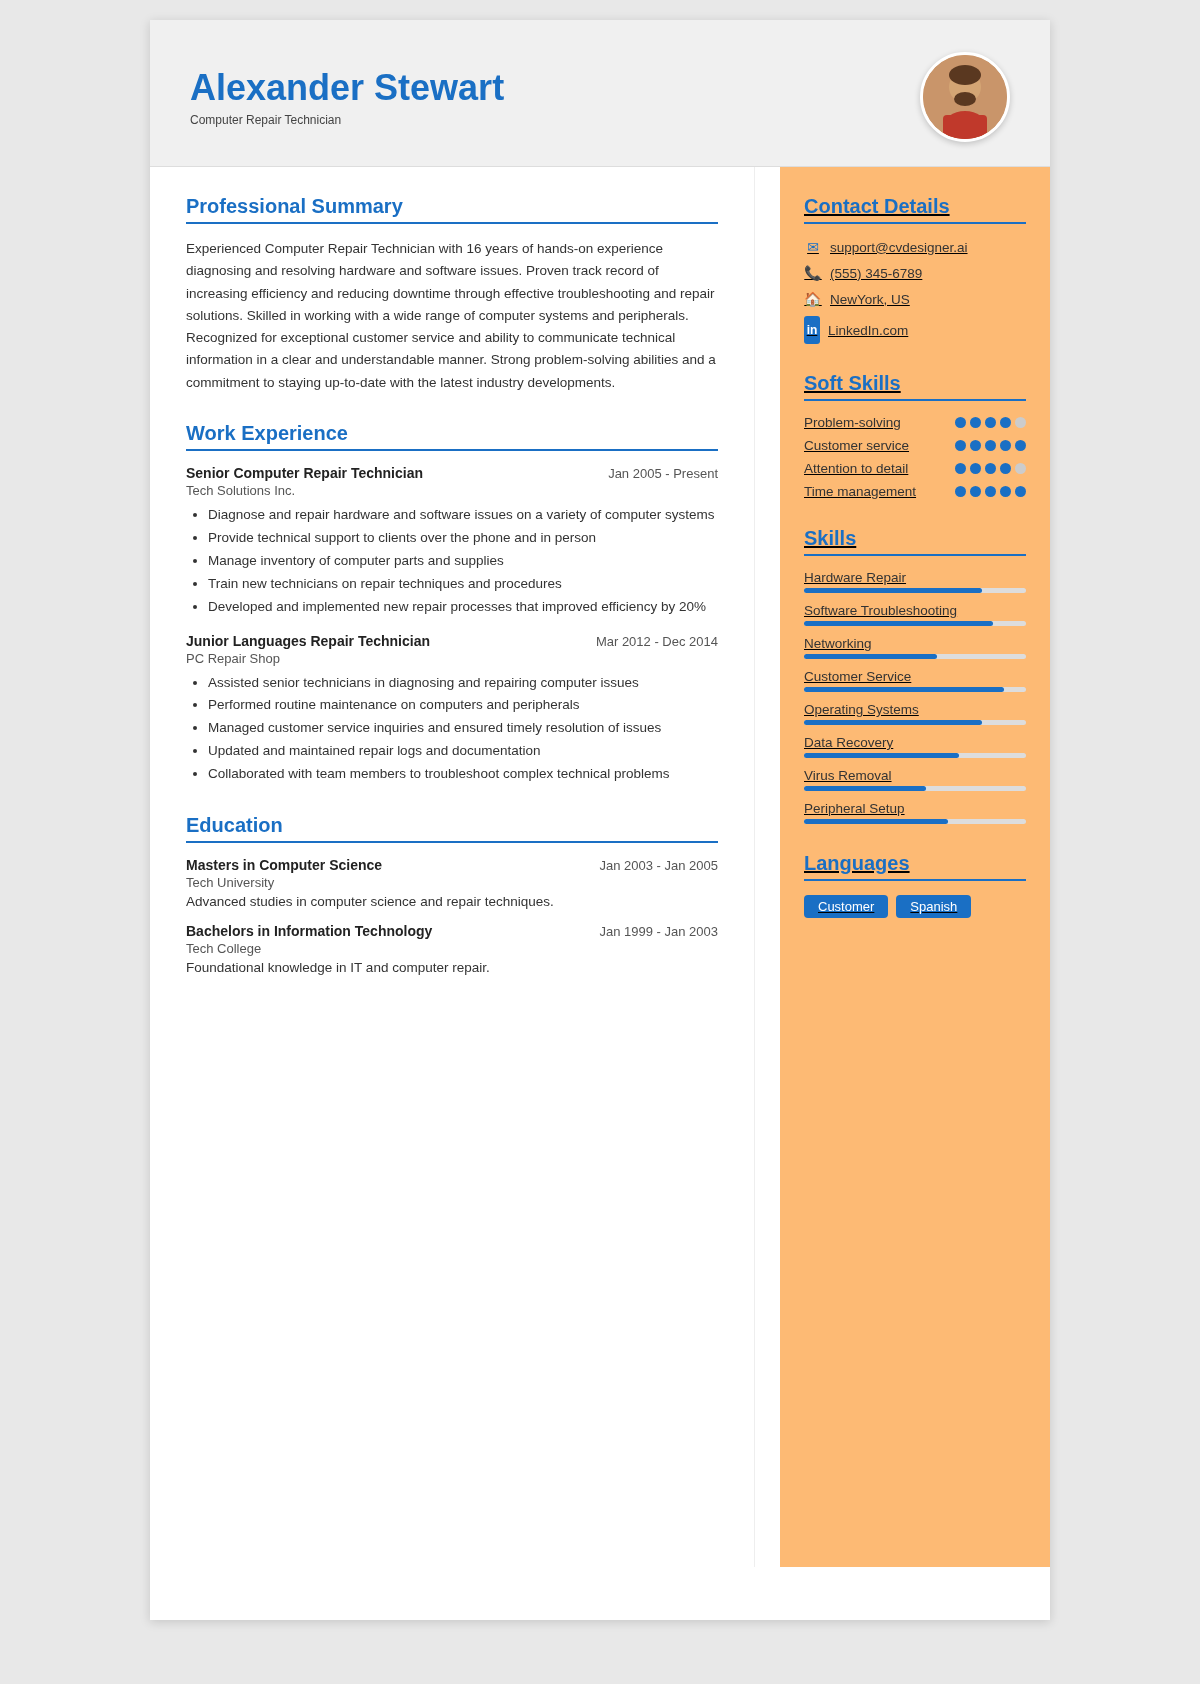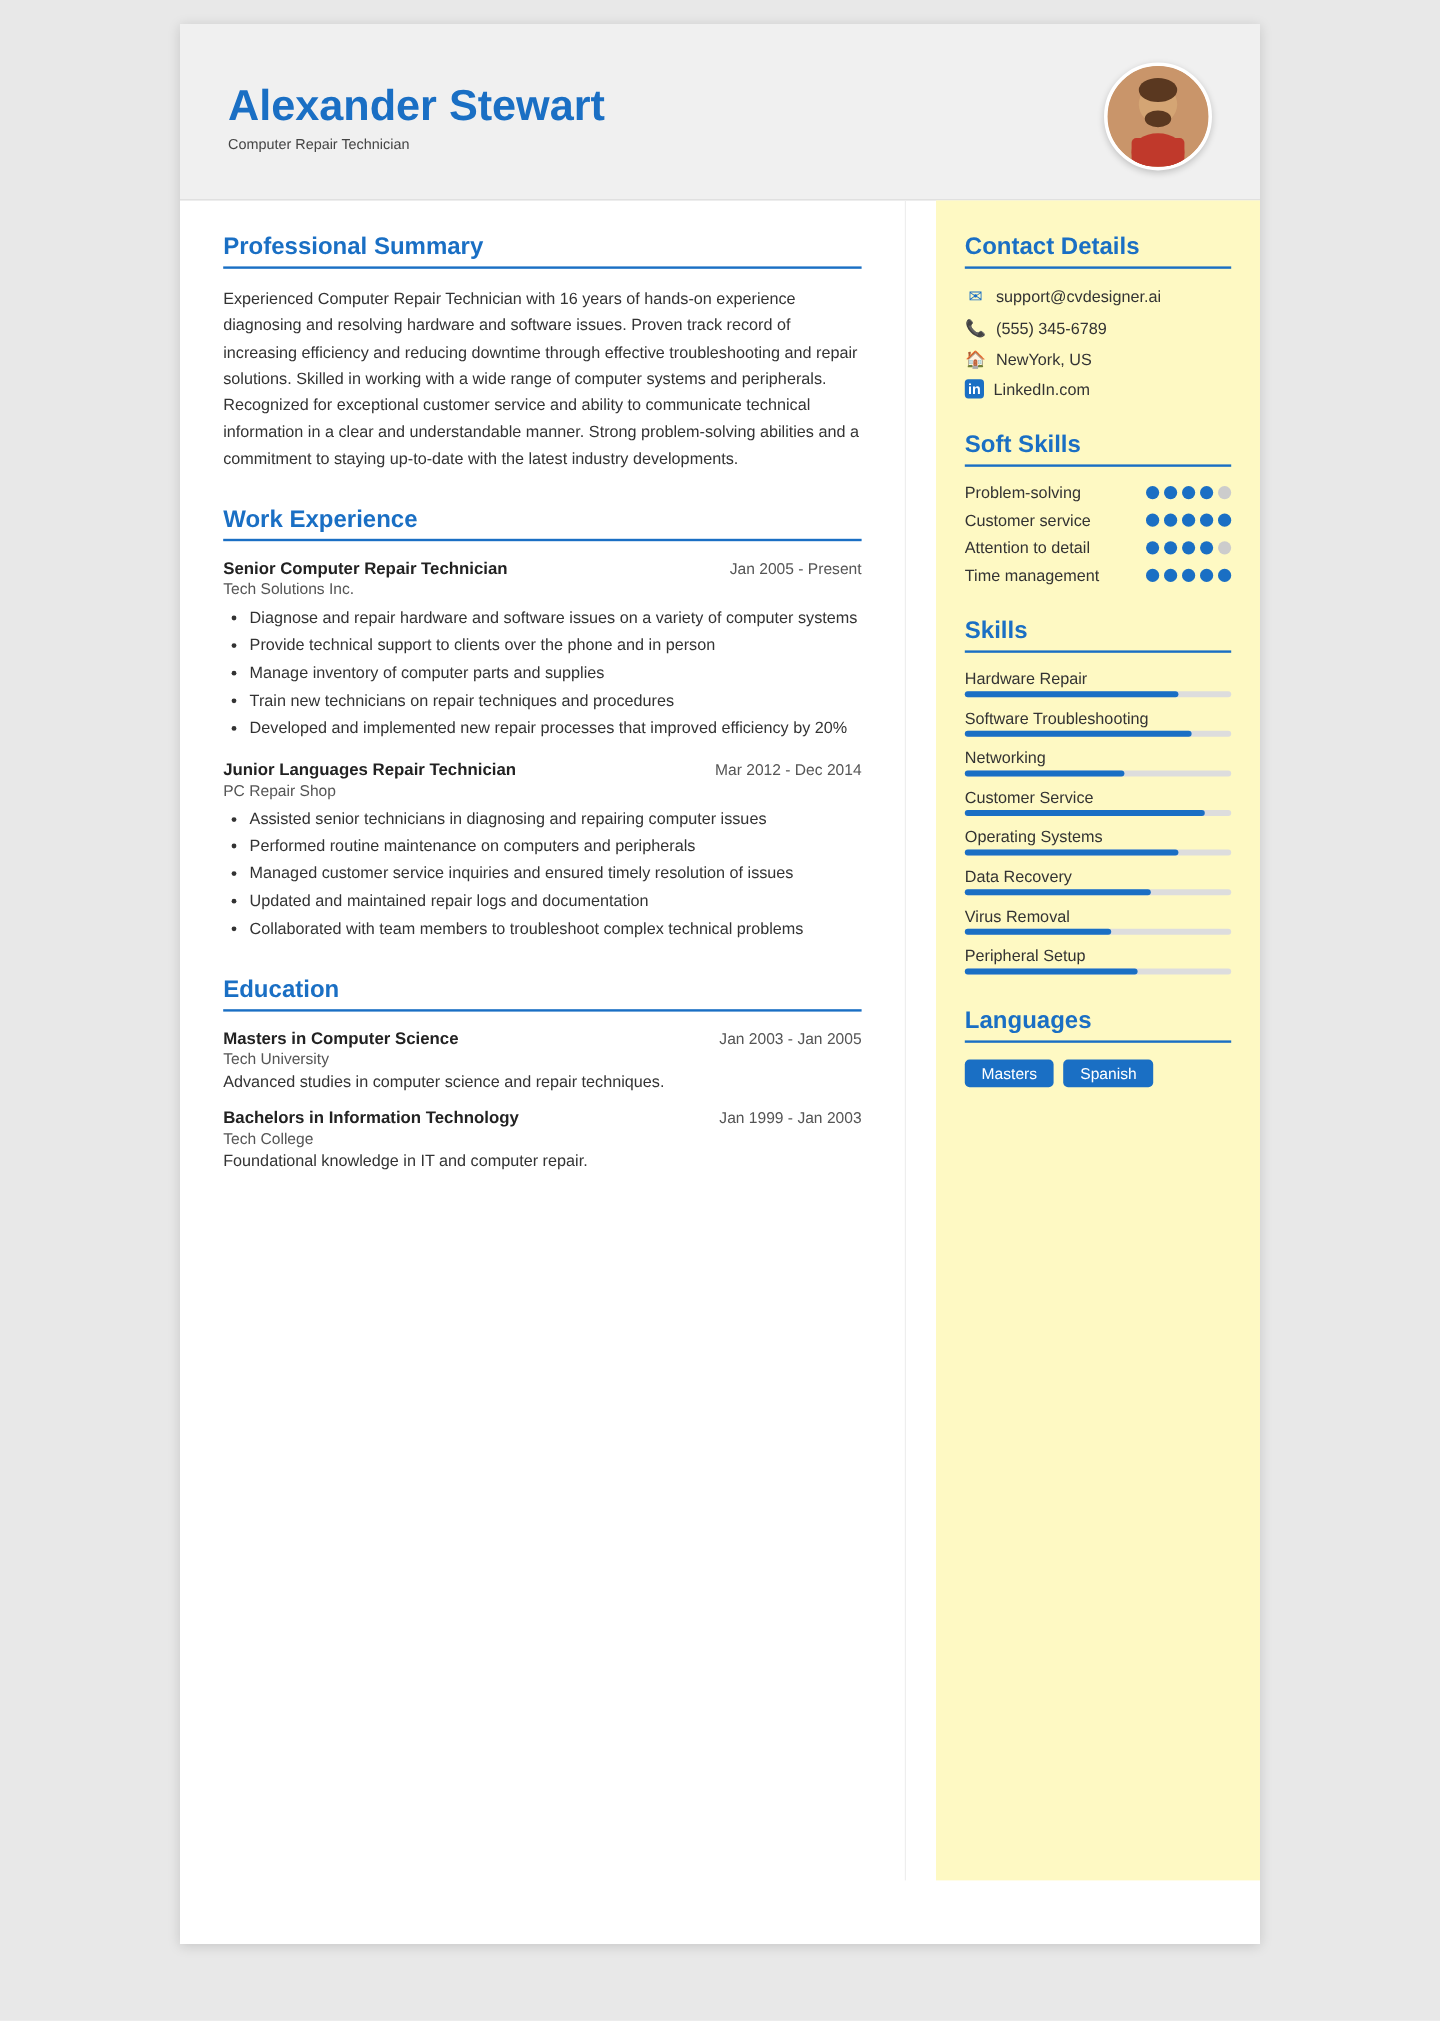--- a/index.html
+++ b/index.html
@@ -63,21 +63,22 @@
     
     .left-col {
       flex: 1;
       padding: 28px 36px 28px 36px;
       border-right: 1px solid #eee;
     }
     
     .right-col {
       width: 270px;
       padding: 28px 24px 28px 24px;
-      background: #fef9c3;
+      background: #fdba74;
+      text-decoration: underline;
     }
     
     .section-title {
       font-size: 20px;
       font-weight: bold;
       color: #1a6fc4;
       border-bottom: 2px solid #1a6fc4;
       padding-bottom: 4px;
       margin-bottom: 14px;
     }
@@ -328,21 +329,21 @@
         </div>
         <div class="contact-item">
           <span class="contact-icon">📞</span>
           <span>(555) 345-6789</span>
         </div>
         <div class="contact-item">
           <span class="contact-icon">🏠</span>
           <span>NewYork, US</span>
         </div>
         <div class="contact-item">
-          <span class="contact-icon" style="font-weight:bold;font-size:12px;background:#1a6fc4;color:#fff;border-radius:3px;width:16px;height:16px;">in</span>
+          <span class="contact-icon" style="font-weight:bold;font-size:12px;background:#1a6fc4;color:#fff;border-radius:3px;width:16px;height:28px;">in</span>
           <span>LinkedIn.com</span>
         </div>
       </div>
 
       <div class="section">
         <div class="section-title">Soft Skills</div>
 
         <div class="soft-skill-row">
           <span class="soft-skill-name">Problem-solving</span>
           <div class="dots">
@@ -434,20 +435,20 @@
           <div class="skill-name">Peripheral Setup</div>
           <div class="skill-bar-bg">
             <div class="skill-bar-fill" style="width:65%"></div>
           </div>
         </div>
       </div>
 
       <div class="section">
         <div class="section-title">Languages</div>
         <div class="lang-tags">
-          <span class="lang-tag">Masters</span>
+          <span class="lang-tag">Customer</span>
           <span class="lang-tag">Spanish</span>
         </div>
       </div>
 
     </div>
   </div>
 </div>
 
 </body></html>

